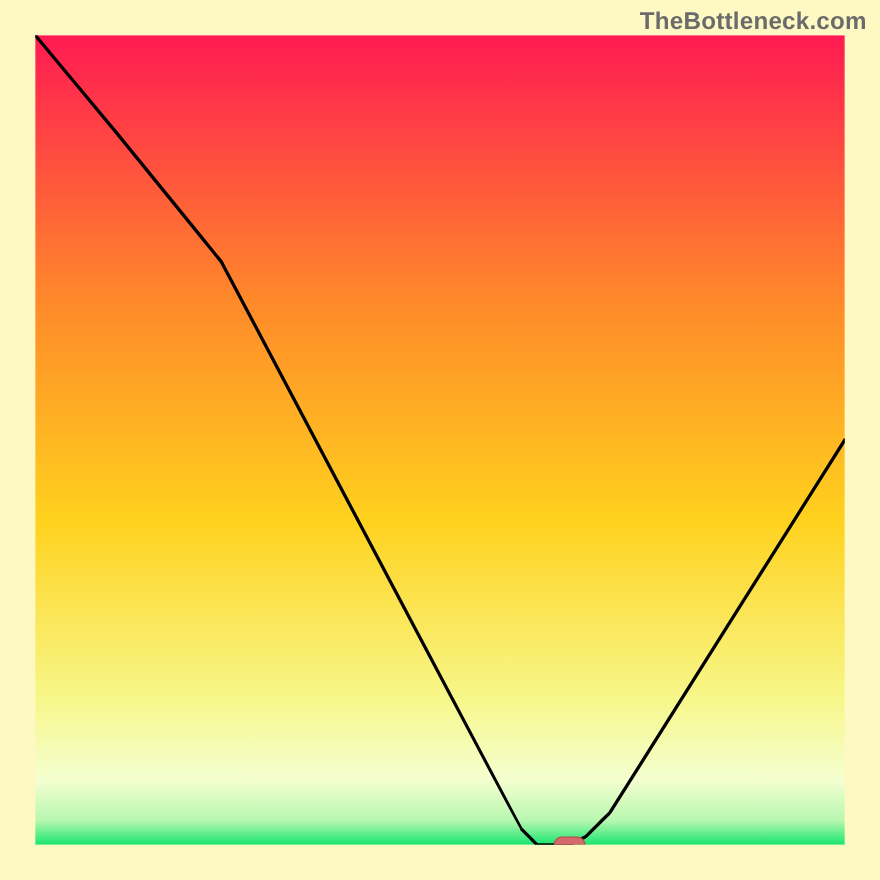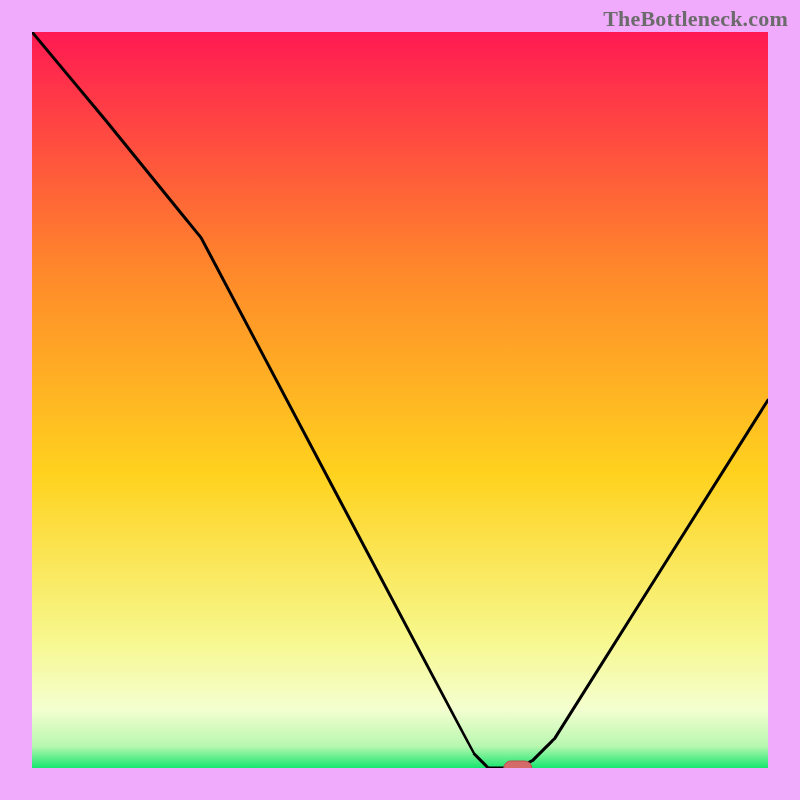--- a/index.html
+++ b/index.html
@@ -8,22 +8,21 @@
     width: 800px;
     height: 800px;
     background: #000;
     overflow: hidden;
     font-family: Arial, Helvetica, sans-serif;
   }
   .frame {
     position: relative;
     width: 800px;
     height: 800px;
-    background: #f0abfc;
-    font-family: Liberation Serif, serif;
+    background: #fef9c3;
   }
   .attribution {
     position: absolute;
     top: 6px;
     right: 12px;
     color: #6b6b6b;
     font-size: 22px;
     font-weight: 600;
     letter-spacing: 0.2px;
     user-select: none;

